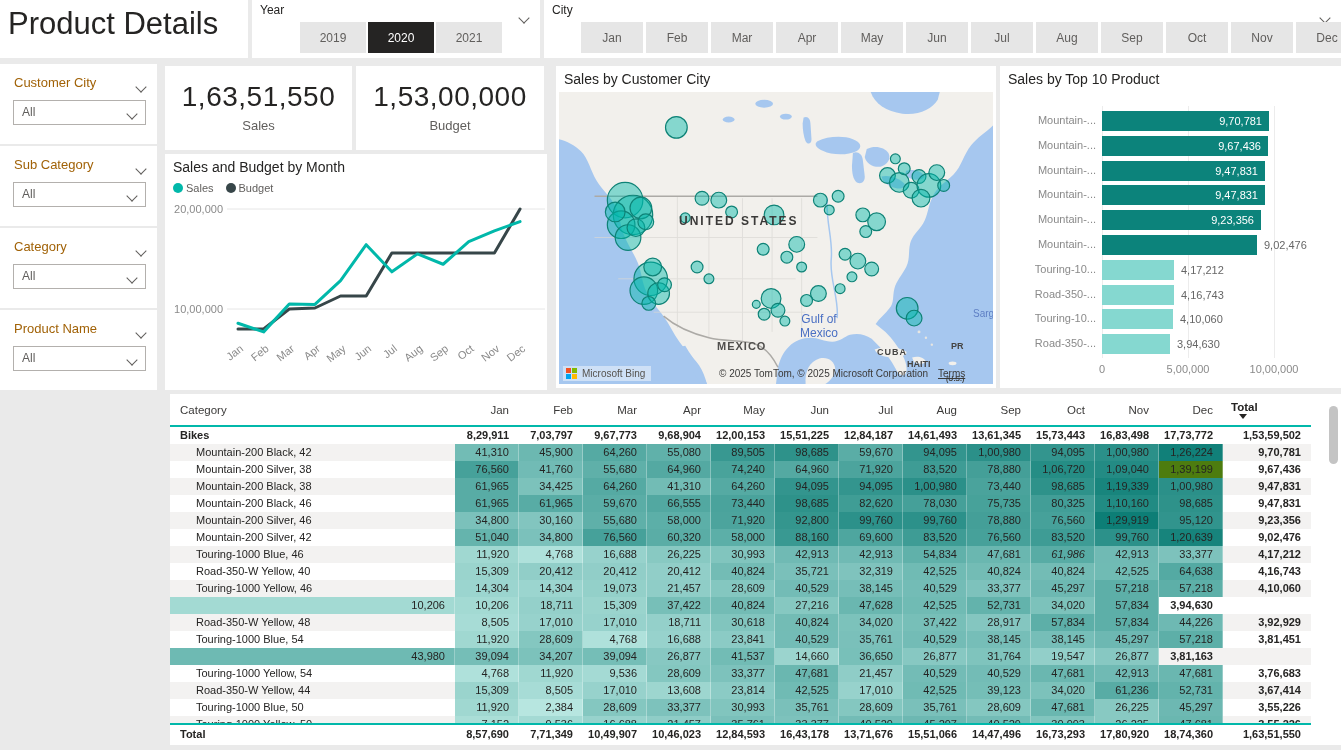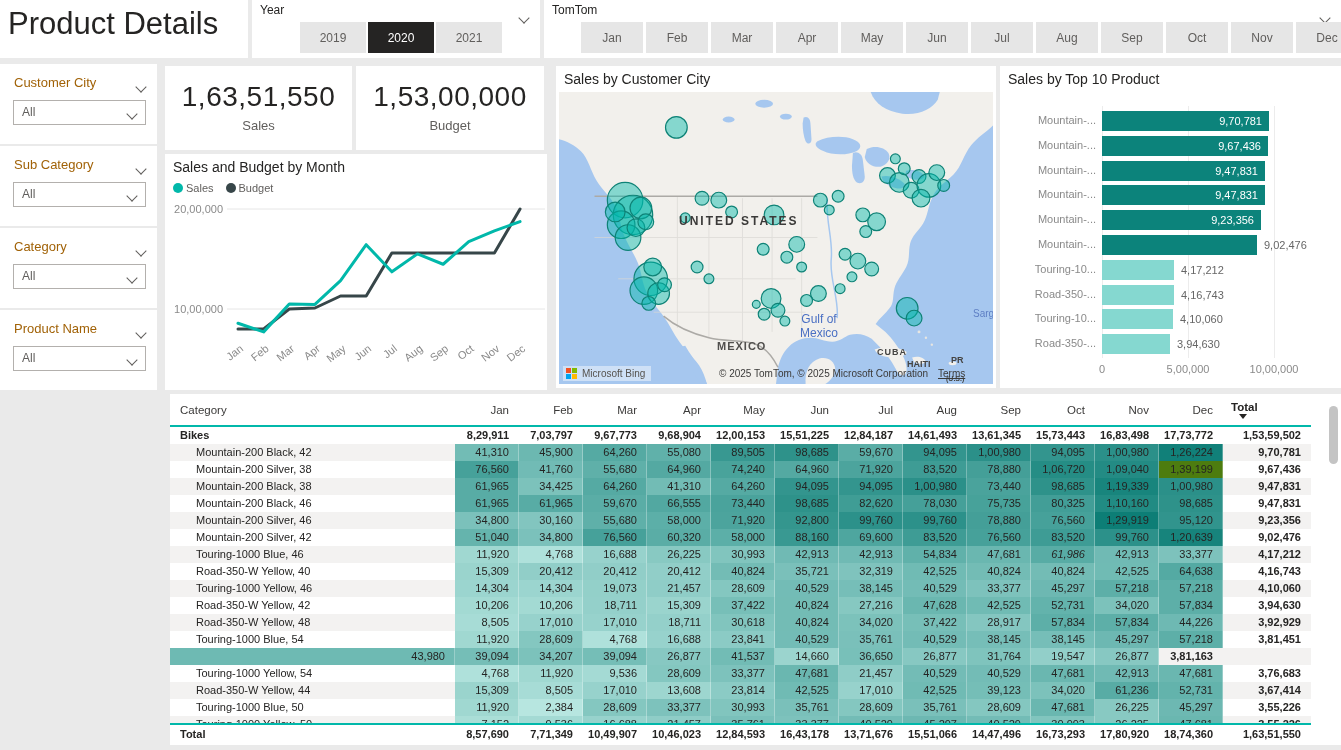--- a/index.html
+++ b/index.html
@@ -45,21 +45,21 @@
 
   
   .map-card{left:556px;top:66px;width:440px;height:322px;}
   .map-box{position:absolute;left:3px;top:26px;width:434px;height:292px;overflow:hidden;background:#a6c7ef;}
   .map-label{position:absolute;white-space:nowrap;}
   .lbl-us{left:120px;top:122px;font-size:12px;font-weight:bold;letter-spacing:2px;color:#3b3a39;}
   .lbl-mx{left:158px;top:248px;font-size:11px;font-weight:bold;letter-spacing:1px;color:#514f4d;}
   .lbl-gulf{left:222px;top:220px;width:76px;text-align:center;font-size:12px;color:#4a6fc3;white-space:normal;}
   .lbl-cuba{left:318px;top:255px;font-size:9px;font-weight:bold;letter-spacing:1px;color:#454442;}
   .lbl-haiti{left:348px;top:267px;font-size:9px;font-weight:bold;color:#454442;}
-  .lbl-pr{left:392px;top:263px;font-size:9px;font-weight:bold;color:#454442;}
+  .lbl-pr{left:392px;top:249px;font-size:9px;font-weight:bold;color:#454442;}
   .lbl-prus{left:387px;top:283px;font-size:7px;font-weight:bold;color:#454442;}
   .lbl-sarg{left:414px;top:216px;font-size:10px;color:#5e7fc4;}
   .attribution{position:absolute;left:160px;top:276px;font-size:10px;color:#3b3a39;}
   .terms{position:absolute;left:379px;top:276px;font-size:10px;color:#3b3a39;text-decoration:underline;cursor:pointer;}
   .bing-badge{position:absolute;left:4px;top:274px;display:flex;align-items:center;gap:5px;background:rgba(255,255,255,.45);padding:2px 6px 2px 3px;}
   .ms-logo{display:grid;grid-template-columns:5px 5px;grid-template-rows:5px 5px;gap:1px;}
   .bing-text{font-size:10px;color:#55524e;}
 
   
   .bar-card{left:1000px;top:66px;width:341px;height:322px;}
@@ -106,21 +106,21 @@
     <div class="slicer-label">Year</div>
     <span class="slicer-chev"><span class="chev"></span></span>
     <div class="slicer-buttons" id="year-buttons">
         <div class="sbtn ybtn">2019</div>
         <div class="sbtn ybtn sel">2020</div>
         <div class="sbtn ybtn">2021</div>
       </div>
   </div>
 
   <div class="card month-card">
-    <div class="slicer-label">TomTom</div>
+    <div class="slicer-label">City</div>
     <span class="slicer-chev"><span class="chev"></span></span>
     <div class="slicer-buttons" id="month-buttons">
         <div class="sbtn mbtn">Jan</div>
         <div class="sbtn mbtn">Feb</div>
         <div class="sbtn mbtn">Mar</div>
         <div class="sbtn mbtn">Apr</div>
         <div class="sbtn mbtn">May</div>
         <div class="sbtn mbtn">Jun</div>
         <div class="sbtn mbtn">Jul</div>
         <div class="sbtn mbtn">Aug</div>
@@ -566,21 +566,20 @@
           <div class="num heatcell" style="background: rgb(115, 188, 182);">40,529</div>
           <div class="num heatcell" style="background: rgb(118, 190, 184);">38,145</div>
           <div class="num heatcell" style="background: rgb(115, 188, 182);">40,529</div>
           <div class="num heatcell" style="background: rgb(125, 194, 188);">33,377</div>
           <div class="num heatcell" style="background: rgb(109, 184, 178);">45,297</div>
           <div class="num heatcell" style="background: rgb(93, 175, 168);">57,218</div>
           <div class="num heatcell" style="background: rgb(93, 175, 168);">57,218</div>
           <div class="num total-col">4,10,060</div>
         </div>
         <div class="t-row tgrid">
-          <div class="cell-name">Road-350-W Yellow, 42</div>
           <div class="num heatcell" style="background: rgb(163, 218, 211);">10,206</div>
           <div class="num heatcell" style="background: rgb(163, 218, 211);">10,206</div>
           <div class="num heatcell" style="background: rgb(148, 208, 202);">18,711</div>
           <div class="num heatcell" style="background: rgb(154, 212, 205);">15,309</div>
           <div class="num heatcell" style="background: rgb(119, 191, 184);">37,422</div>
           <div class="num heatcell" style="background: rgb(115, 188, 181);">40,824</div>
           <div class="num heatcell" style="background: rgb(134, 200, 193);">27,216</div>
           <div class="num heatcell" style="background: rgb(106, 183, 176);">47,628</div>
           <div class="num heatcell" style="background: rgb(112, 187, 180);">42,525</div>
           <div class="num heatcell" style="background: rgb(99, 179, 172);">52,731</div>

